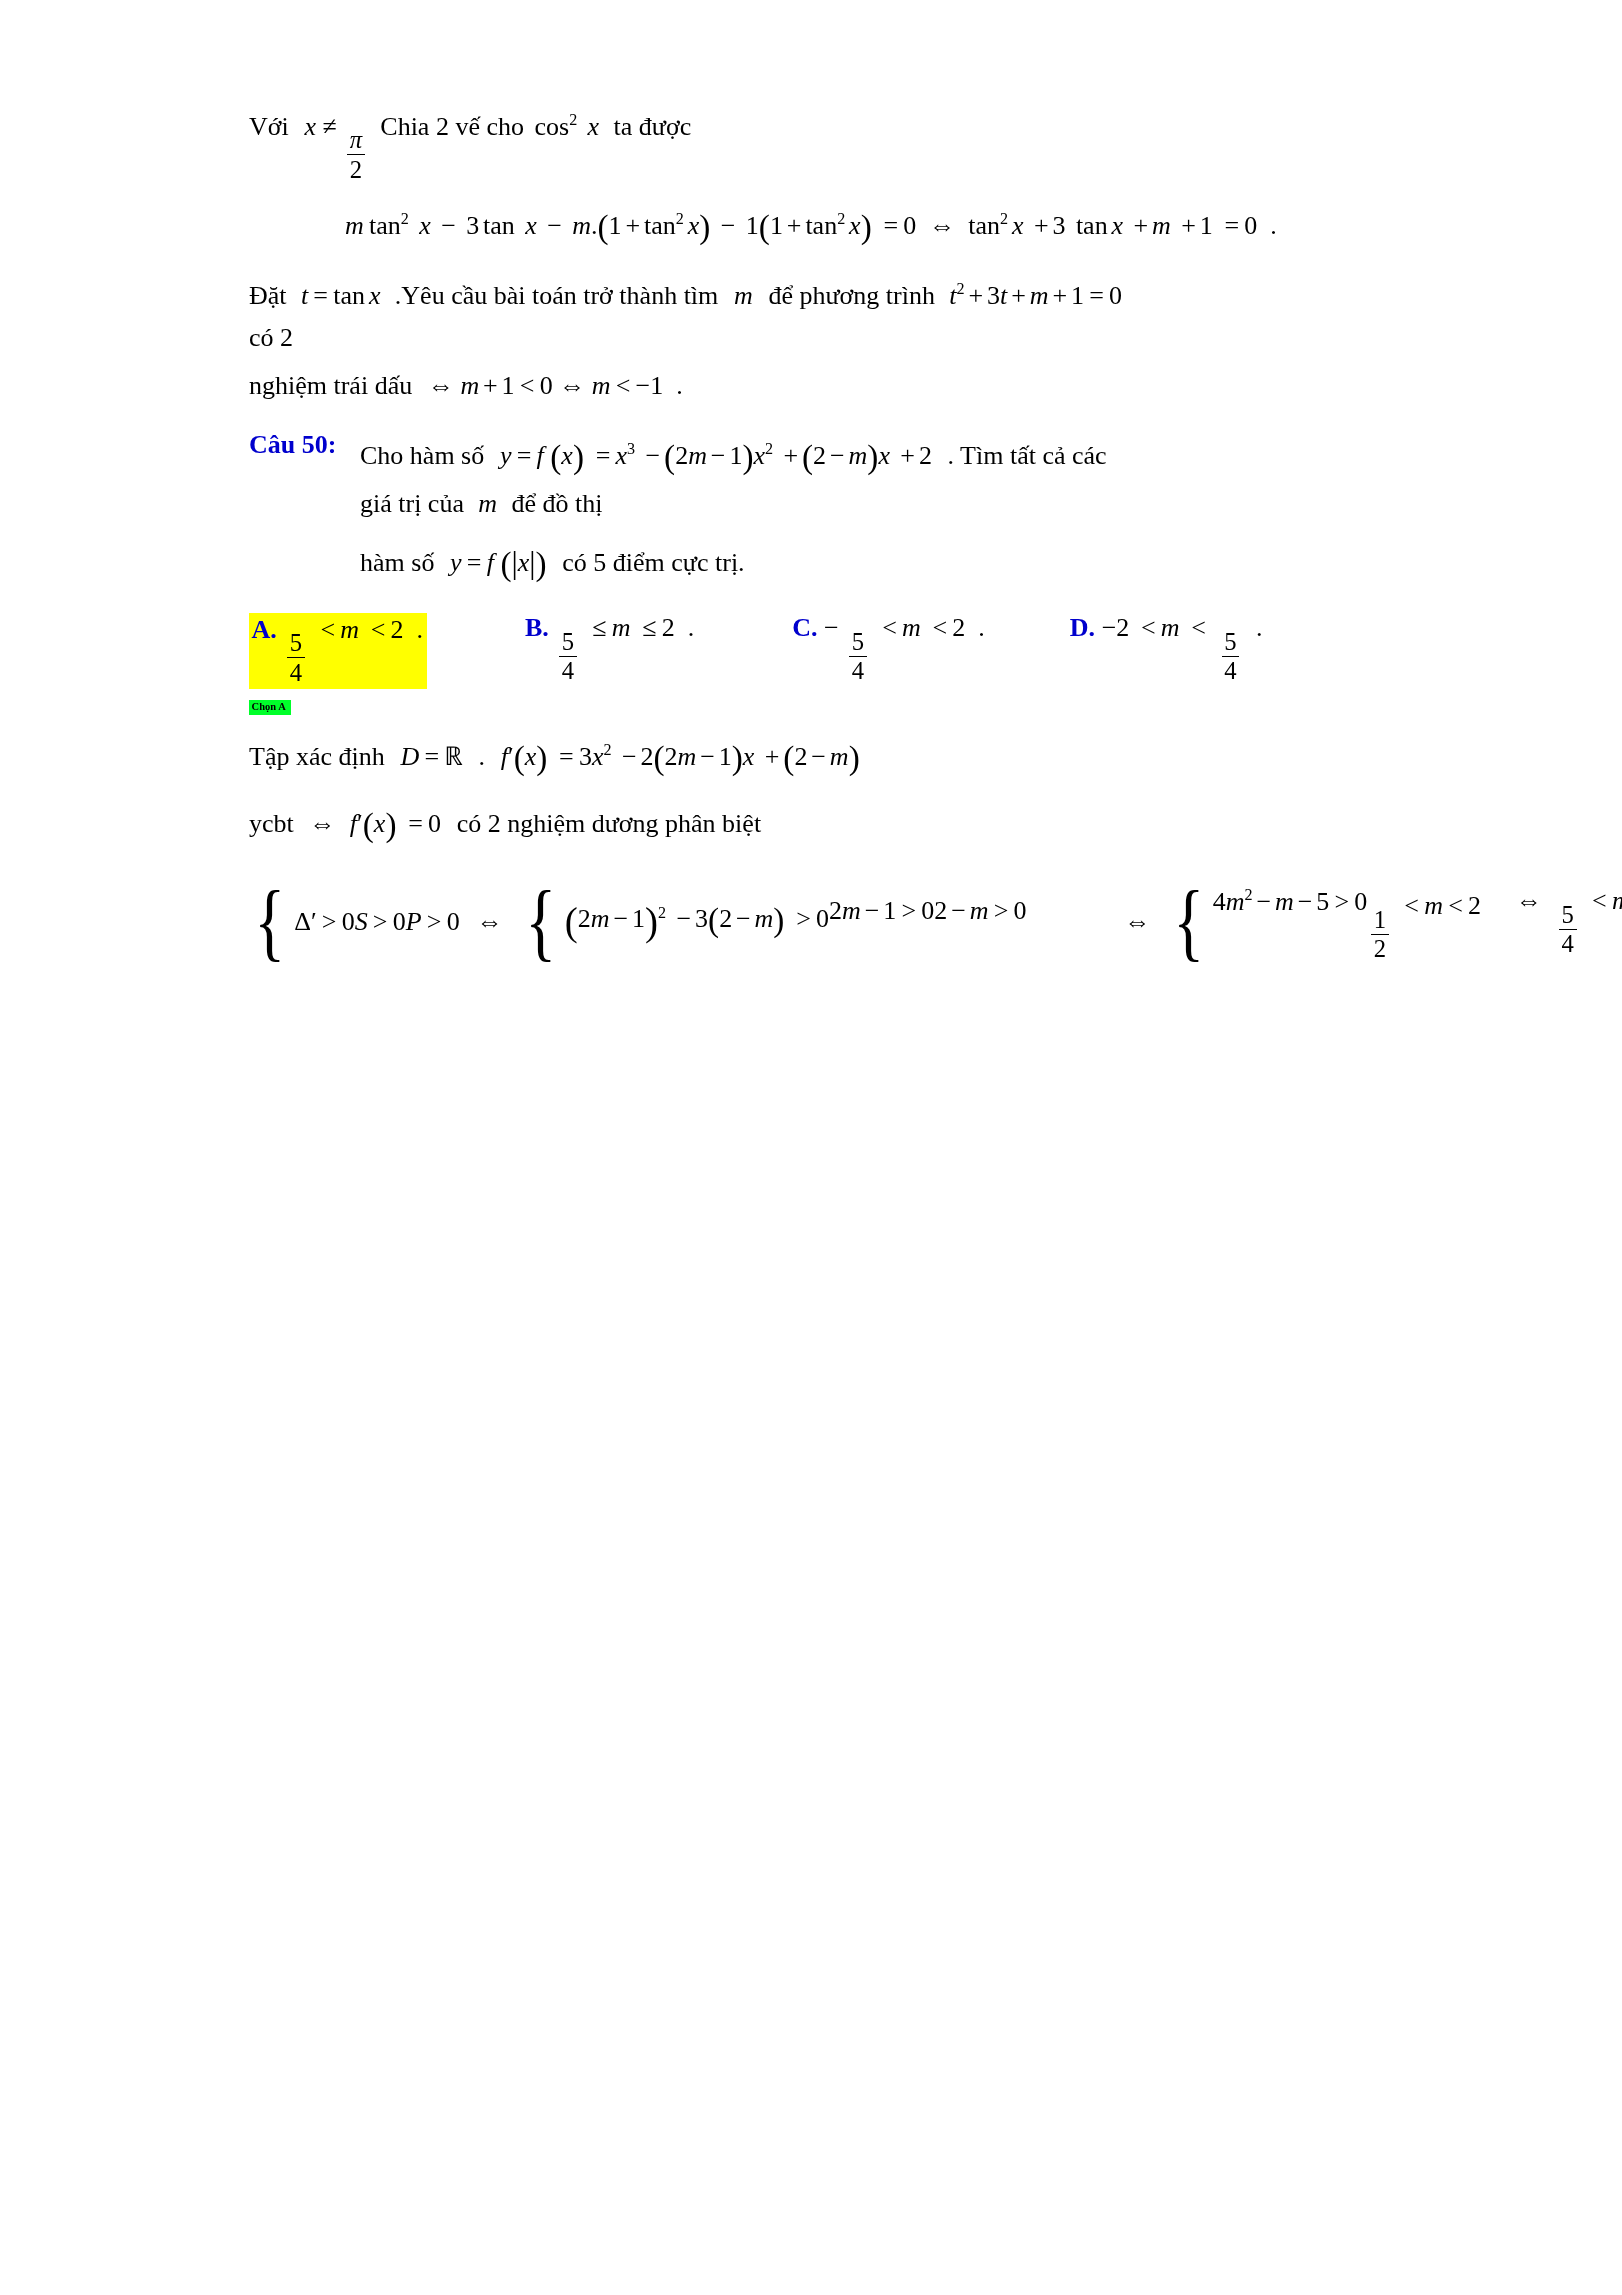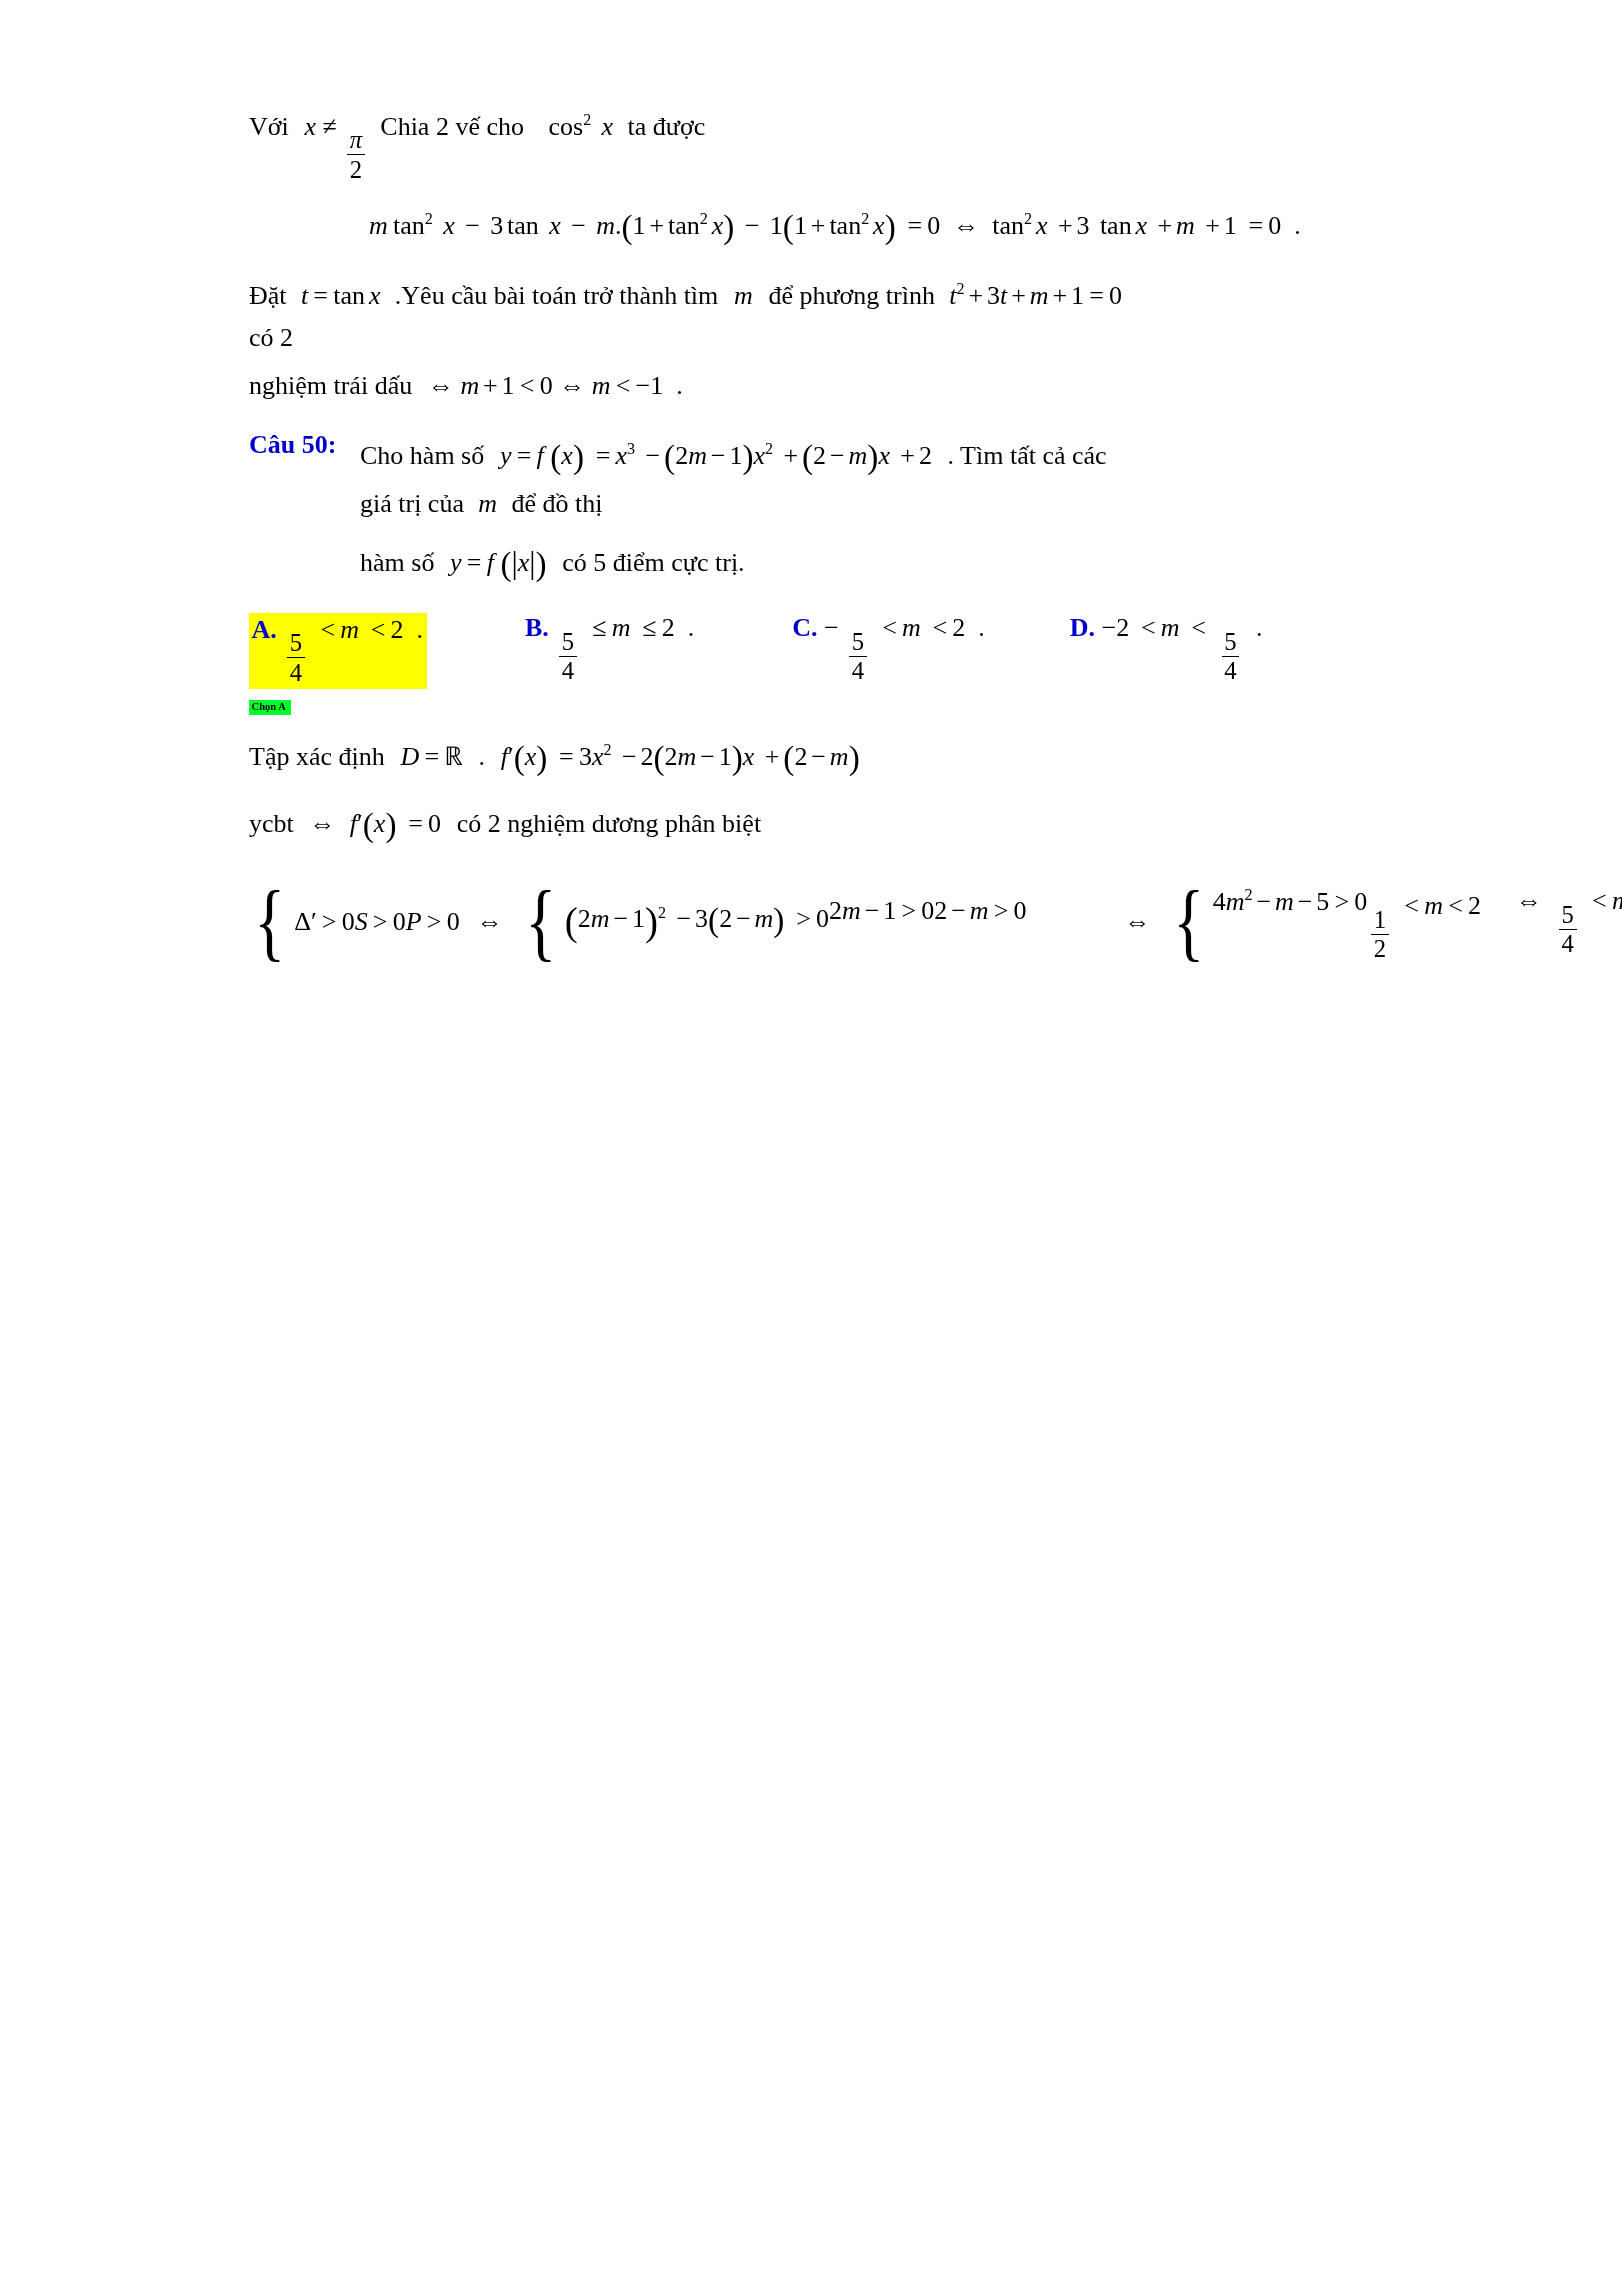--- a/index.html
+++ b/index.html
@@ -66,21 +66,21 @@
   }
   .abs {
     font-size: 1.2em;
     vertical-align: -0.07em;
   }
   
   .line1 {
     margin: 0 0 25px 0;
   }
   .eq-centered {
-    margin: 0 0 29px 120px;
+    margin: 0 0 29px 96px;
   }
   .para {
     margin: 0 0 6.5px 0;
     font-size: 26px;
     line-height: 1.62;
   }
   .question-row {
     display: flex;
     align-items: flex-start;
     margin-top: 22px;
@@ -194,21 +194,21 @@
 
   <div class="line1 math">
     <span>Với</span>
     <span class="mi" style="margin-left:9.2px">x</span>
     <span class="mo">≠</span>
     <span class="frac">
       <span class="num mi">π</span>
       <span class="den mn">2</span>
     </span>
     <span style="margin-left:5.2px">Chia  2 vế cho</span>
-    <span style="margin-left:18px">cos</span><span class="sup">2</span>
+    <span style="margin-left:4px">cos</span><span class="sup">2</span>
     <span class="mi" style="margin-left:3.9px">x</span>
     <span style="margin-left:7.9px">ta được</span>
   </div>
 
   <div class="eq-centered math">
     <span class="mi">m</span><span class="mo" style="margin-left:5.2px">tan</span><span class="sup">2</span>
     <span class="mi" style="margin-left:3.9px">x</span>
     <span class="mo" style="margin:0 3.9px">−</span>
     <span class="mn">3</span><span class="mo" style="margin-left:3.9px">tan</span>
     <span class="mi" style="margin-left:3.9px">x</span>

